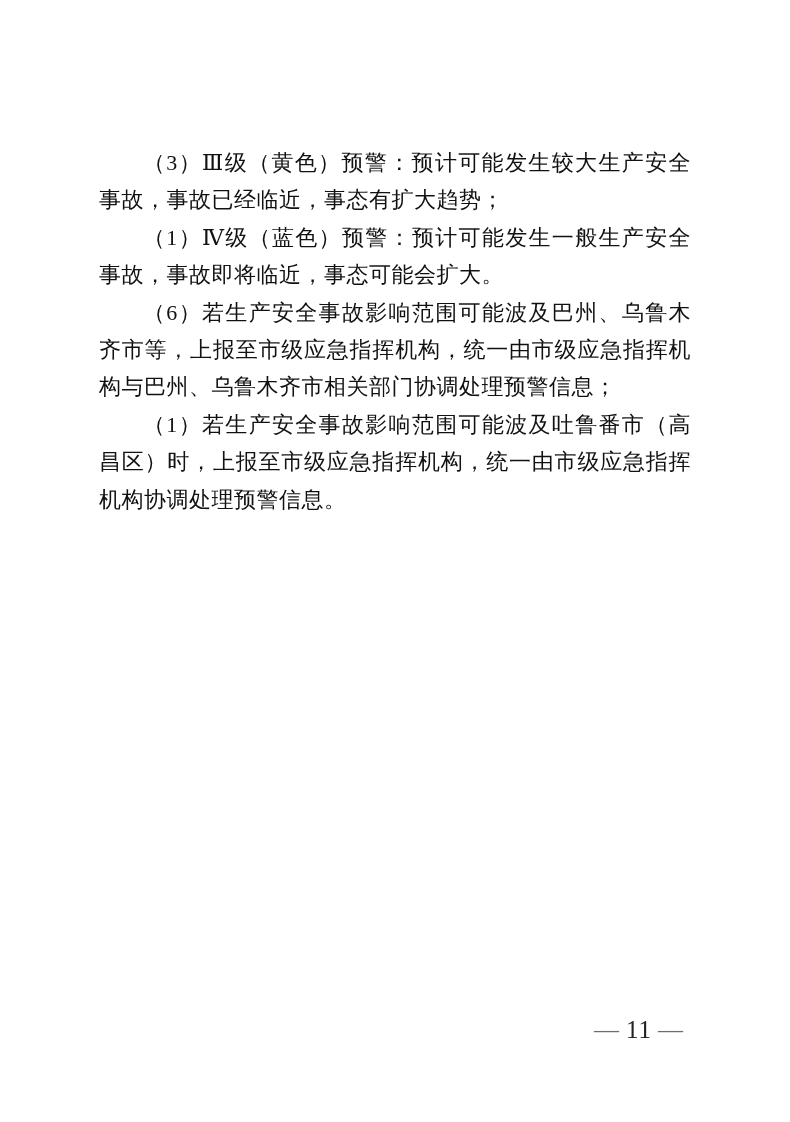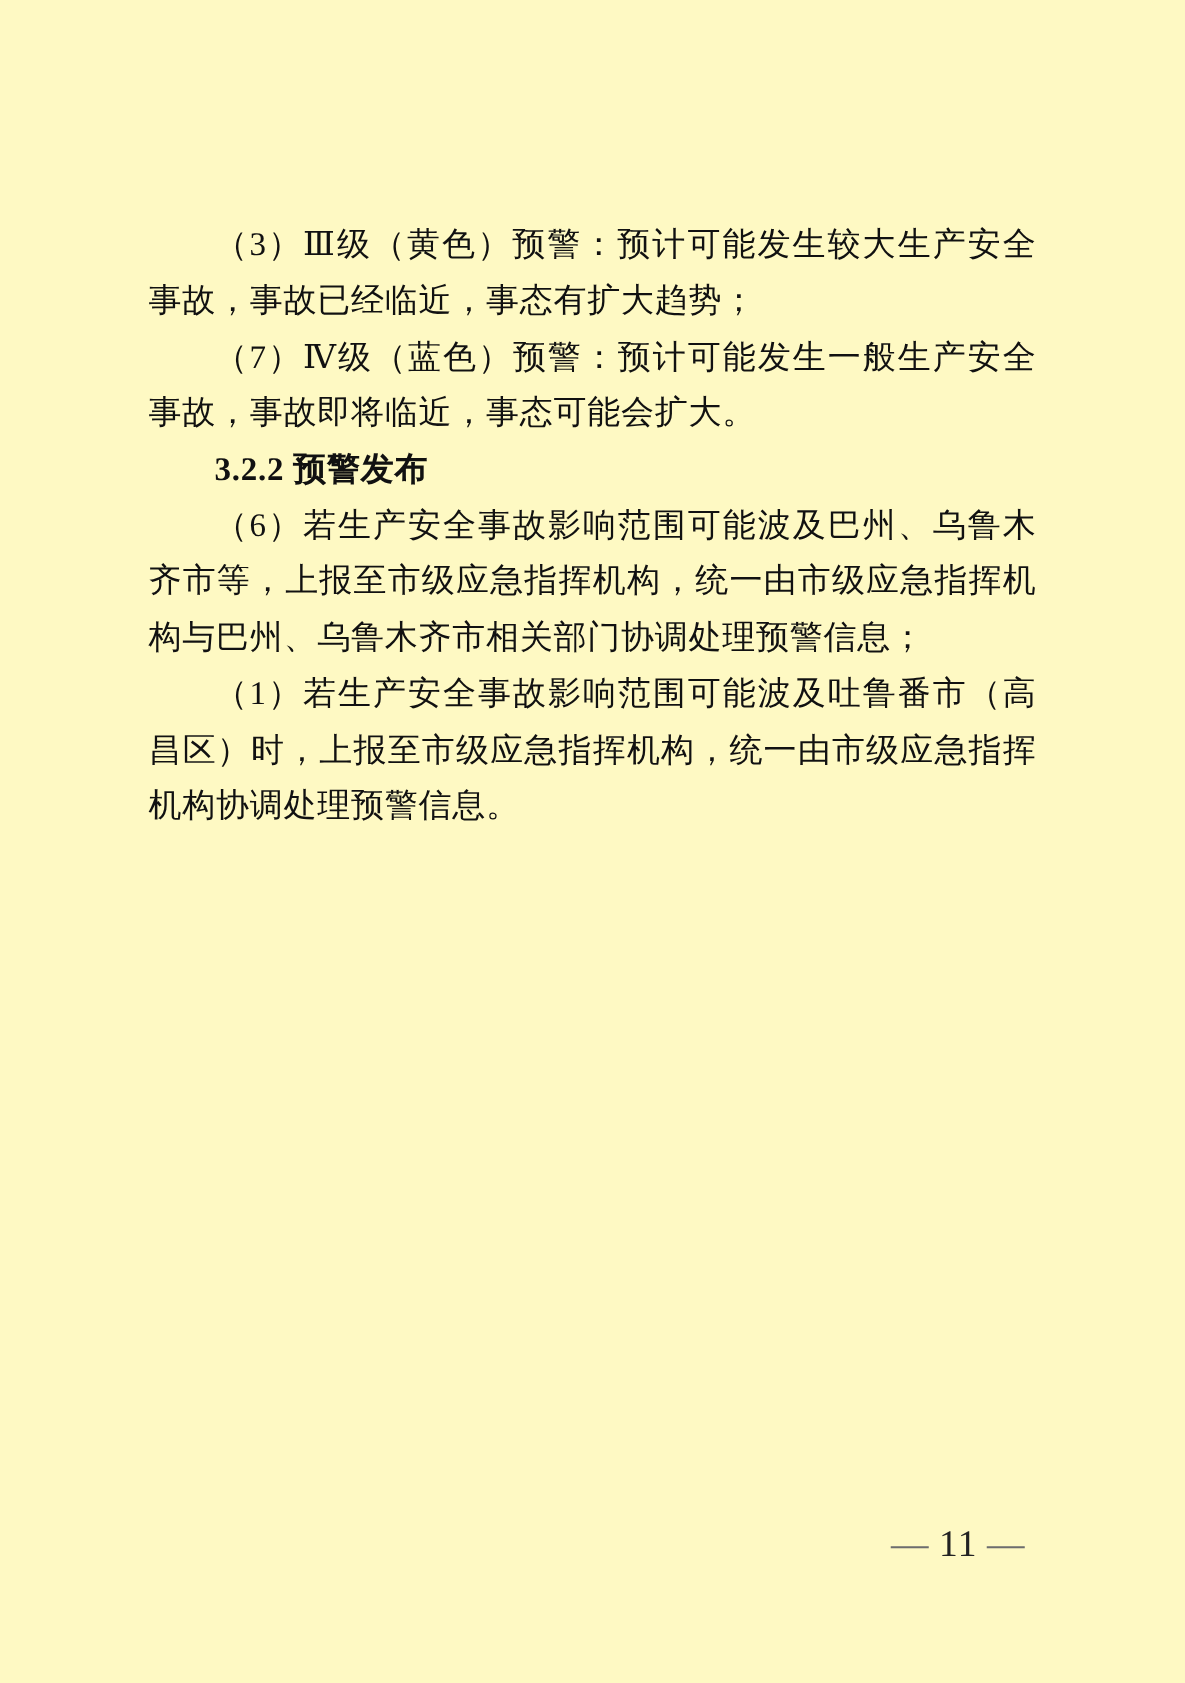--- a/index.html
+++ b/index.html
@@ -5,21 +5,21 @@
   html, body {
     margin: 0;
     padding: 0;
     background: #e8e8e8;
   }
   .page {
     position: relative;
     width: 790px;
     height: 1122px;
     margin: 0 auto;
-    background: #fef9c3;
+    background: #ffffff;
     overflow: hidden;
     font-family: "Liberation Serif", "DejaVu Serif", serif;
     color: #111111;
   }
   .content {
     position: absolute;
     left: 99px;
     top: 144px;
     width: 592px;
     font-size: 22px;
@@ -54,22 +54,21 @@
     color: #6d6d6d;
     padding: 0 6px;
   }
 </style>
 </head>
 <body>
 
 <div class="page">
   <div class="content">
     <p>（3）Ⅲ级（黄色）预警：预计可能发生较大生产安全事故，事故已经临近，事态有扩大趋势；</p>
-    <p>（7）Ⅳ级（蓝色）预警：预计可能发生一般生产安全事故，事故即将临近，事态可能会扩大。</p>
-    <div class="heading">3.2.2 预警发布</div>
+    <p>（1）Ⅳ级（蓝色）预警：预计可能发生一般生产安全事故，事故即将临近，事态可能会扩大。</p>
     <p>（6）若生产安全事故影响范围可能波及巴州、乌鲁木齐市等，上报至市级应急指挥机构，统一由市级应急指挥机构与巴州、乌鲁木齐市相关部门协调处理预警信息；</p>
     <p>（1）若生产安全事故影响范围可能波及吐鲁番市（高昌区）时，上报至市级应急指挥机构，统一由市级应急指挥机构协调处理预警信息。</p>
   </div>
 
   <div class="footer">
     <span class="dash">—</span><span>11</span><span class="dash">—</span>
   </div>
 </div>
 
 </body></html>

